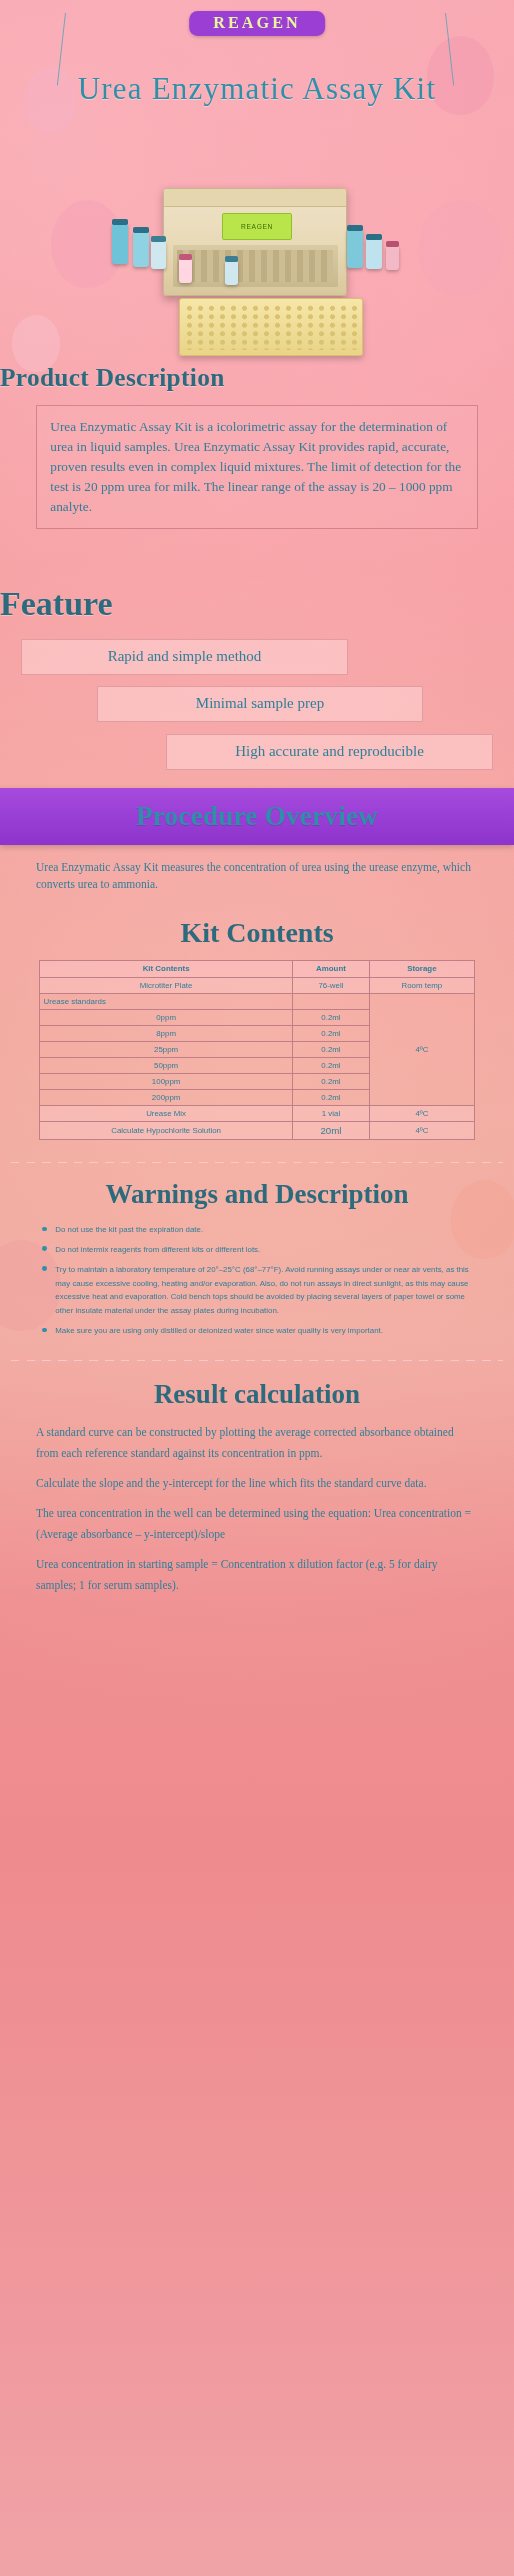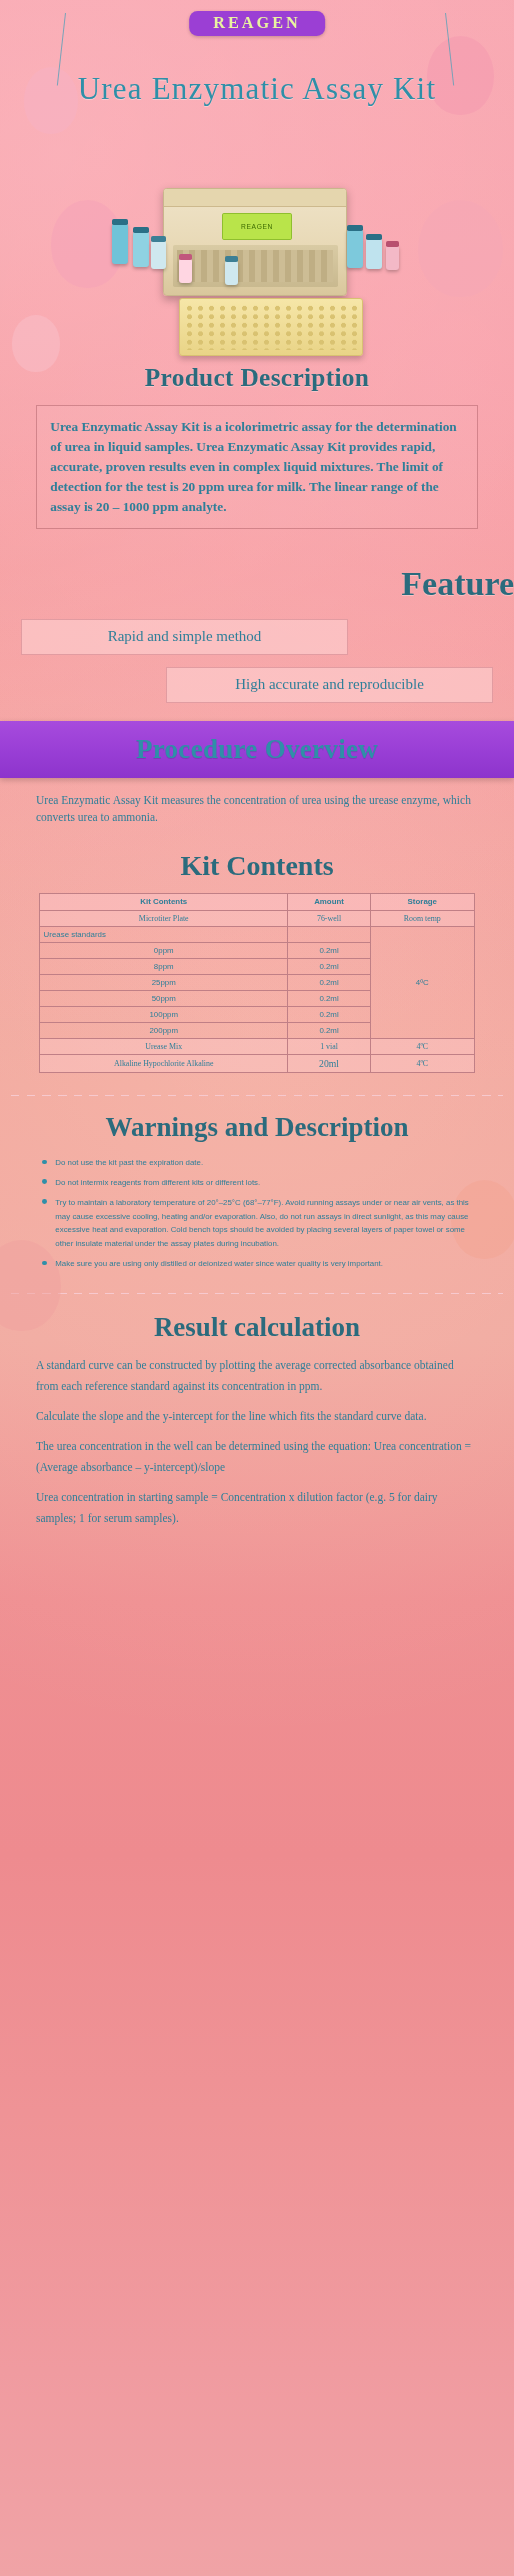--- a/index.html
+++ b/index.html
@@ -71,35 +71,34 @@
   .plate::after{
     content:"";position:absolute;left:4.2px;top:4.8px;right:4.2px;bottom:4.8px;
     background-image:radial-gradient(circle,#d9c271 36%, transparent 38%);
     background-size:11px 8.5px;
   }
   .vial{position:absolute;border-radius:1.8px 1.8px 3px 3px;box-shadow:0 1.8px 3.6px rgba(0,0,0,.25);}
   .vial .cap{position:absolute;left:0;top:-4.8px;width:100%;height:5.4px;border-radius:1.8px;}
 
   
   .section-title{
-    text-align:center;color:#2b6b7d;
+    text-align:left;color:#2b6b7d;
     font-size:25.4px;font-weight:bold;letter-spacing:0.3px;
     text-shadow:0 0.6px 0 rgba(255,255,255,.3);
   }
   .desc-box{
     margin:13.3px 36px 0 36px;padding:11px 13.3px;
     border:0.6px solid rgba(140,60,70,.35);
     color:#2f7f99;font-size:13.3px;line-height:1.5;
     background:rgba(255,255,255,0.04);
-    font-weight:bold;
   }
 
   .feature-title{
-    text-align:right;color:#2b6b7d;font-size:34px;font-weight:bold;
-    margin-top:36px;text-shadow:0 0.6px 0 rgba(255,255,255,.3);
+    text-align:left;color:#2b6b7d;font-size:34px;font-weight:bold;
+    margin-top:56px;text-shadow:0 0.6px 0 rgba(255,255,255,.3);
   }
   .feature-list{margin-top:15.7px;}
   .feature-item{
     background:rgba(255,214,214,0.55);
     border:0.6px solid rgba(200,120,130,.5);
     color:#2f7f99;font-size:15px;text-align:center;
     padding:8.5px 6px;margin-bottom:11px;
   }
   .f1{margin-left:21px;margin-right:166px;}
   .f2{margin-left:97px;margin-right:91px;}
@@ -124,21 +123,21 @@
     margin:11px auto 0 auto;width:436px;border-collapse:collapse;
     font-family:"Liberation Sans", sans-serif;font-size:7.9px;color:#2f7f99;
   }
   table.kit th{
     background:rgba(255,200,205,0.45);border:0.6px solid #c07f86;
     padding:3.6px 2.4px;font-weight:bold;text-align:center;color:#2f7f99;
   }
   table.kit td{border:0.6px solid #c07f86;padding:3px 3.6px;}
   td.c{text-align:center;}
   td.l{text-align:left;padding-left:6px;}
-  tr.alt td{background:rgba(255,205,210,0.35);font-family:Liberation Serif, serif;}
+  tr.alt td{background:rgba(255,205,210,0.35);}
   td.big{font-size:9.7px;}
 
   .divider{
     height:1.2px;margin:22px 11px 0 11px;
     background:repeating-linear-gradient(90deg,#f7c9cf 0 8.5px,transparent 8.5px 15.7px);
   }
   .warn-title{text-align:center;color:#2b6b7d;font-size:27px;font-weight:bold;margin-top:15.7px;}
   ul.warn{
     margin:13.3px 42px 0 42px;padding:0;list-style:none;
     color:#2f7f99;font-family:"Liberation Sans", sans-serif;font-size:7.9px;line-height:1.75;
@@ -209,20 +208,21 @@
 
   <div>
     <div class="section-title">Product Description</div>
     <div class="desc-box">Urea Enzymatic Assay Kit is a icolorimetric assay for the determination of urea in liquid samples. Urea Enzymatic Assay Kit provides rapid, accurate, proven results even in complex liquid mixtures. The limit of detection for the test is 20 ppm urea for milk. The linear range of the assay is 20 – 1000 ppm analyte.</div>
   </div>
 
   <div>
     <div class="feature-title">Feature</div>
     <div class="feature-list">
       <div class="feature-item f1">Rapid  and simple method</div>
+      <div class="feature-item f2">Minimal sample prep</div>
       <div class="feature-item f3">High  accurate  and  reproducible</div>
     </div>
   </div>
 
   <div>
     <div class="proc-band">
       <h2>Procedure Overview</h2>
     </div>
     <div class="proc-text">Urea Enzymatic Assay Kit measures the concentration of urea using the urease enzyme, which converts urea to ammonia.</div>
   </div>
@@ -271,21 +271,21 @@
         <tr>
           <td class="c">200ppm</td>
           <td class="c">0.2ml</td>
         </tr>
         <tr class="alt">
           <td class="c">Urease    Mix</td>
           <td class="c">1 vial</td>
           <td class="c">4ºC</td>
         </tr>
         <tr class="alt">
-          <td class="c">Alkaline Hypochlorite Alkaline</td>
+          <td class="c">Calculate Hypochlorite Solution</td>
           <td class="c big">20ml</td>
           <td class="c">4ºC</td>
         </tr>
       </tbody>
     </table>
   </div>
 
   <div class="divider"></div>
 
   <div>

